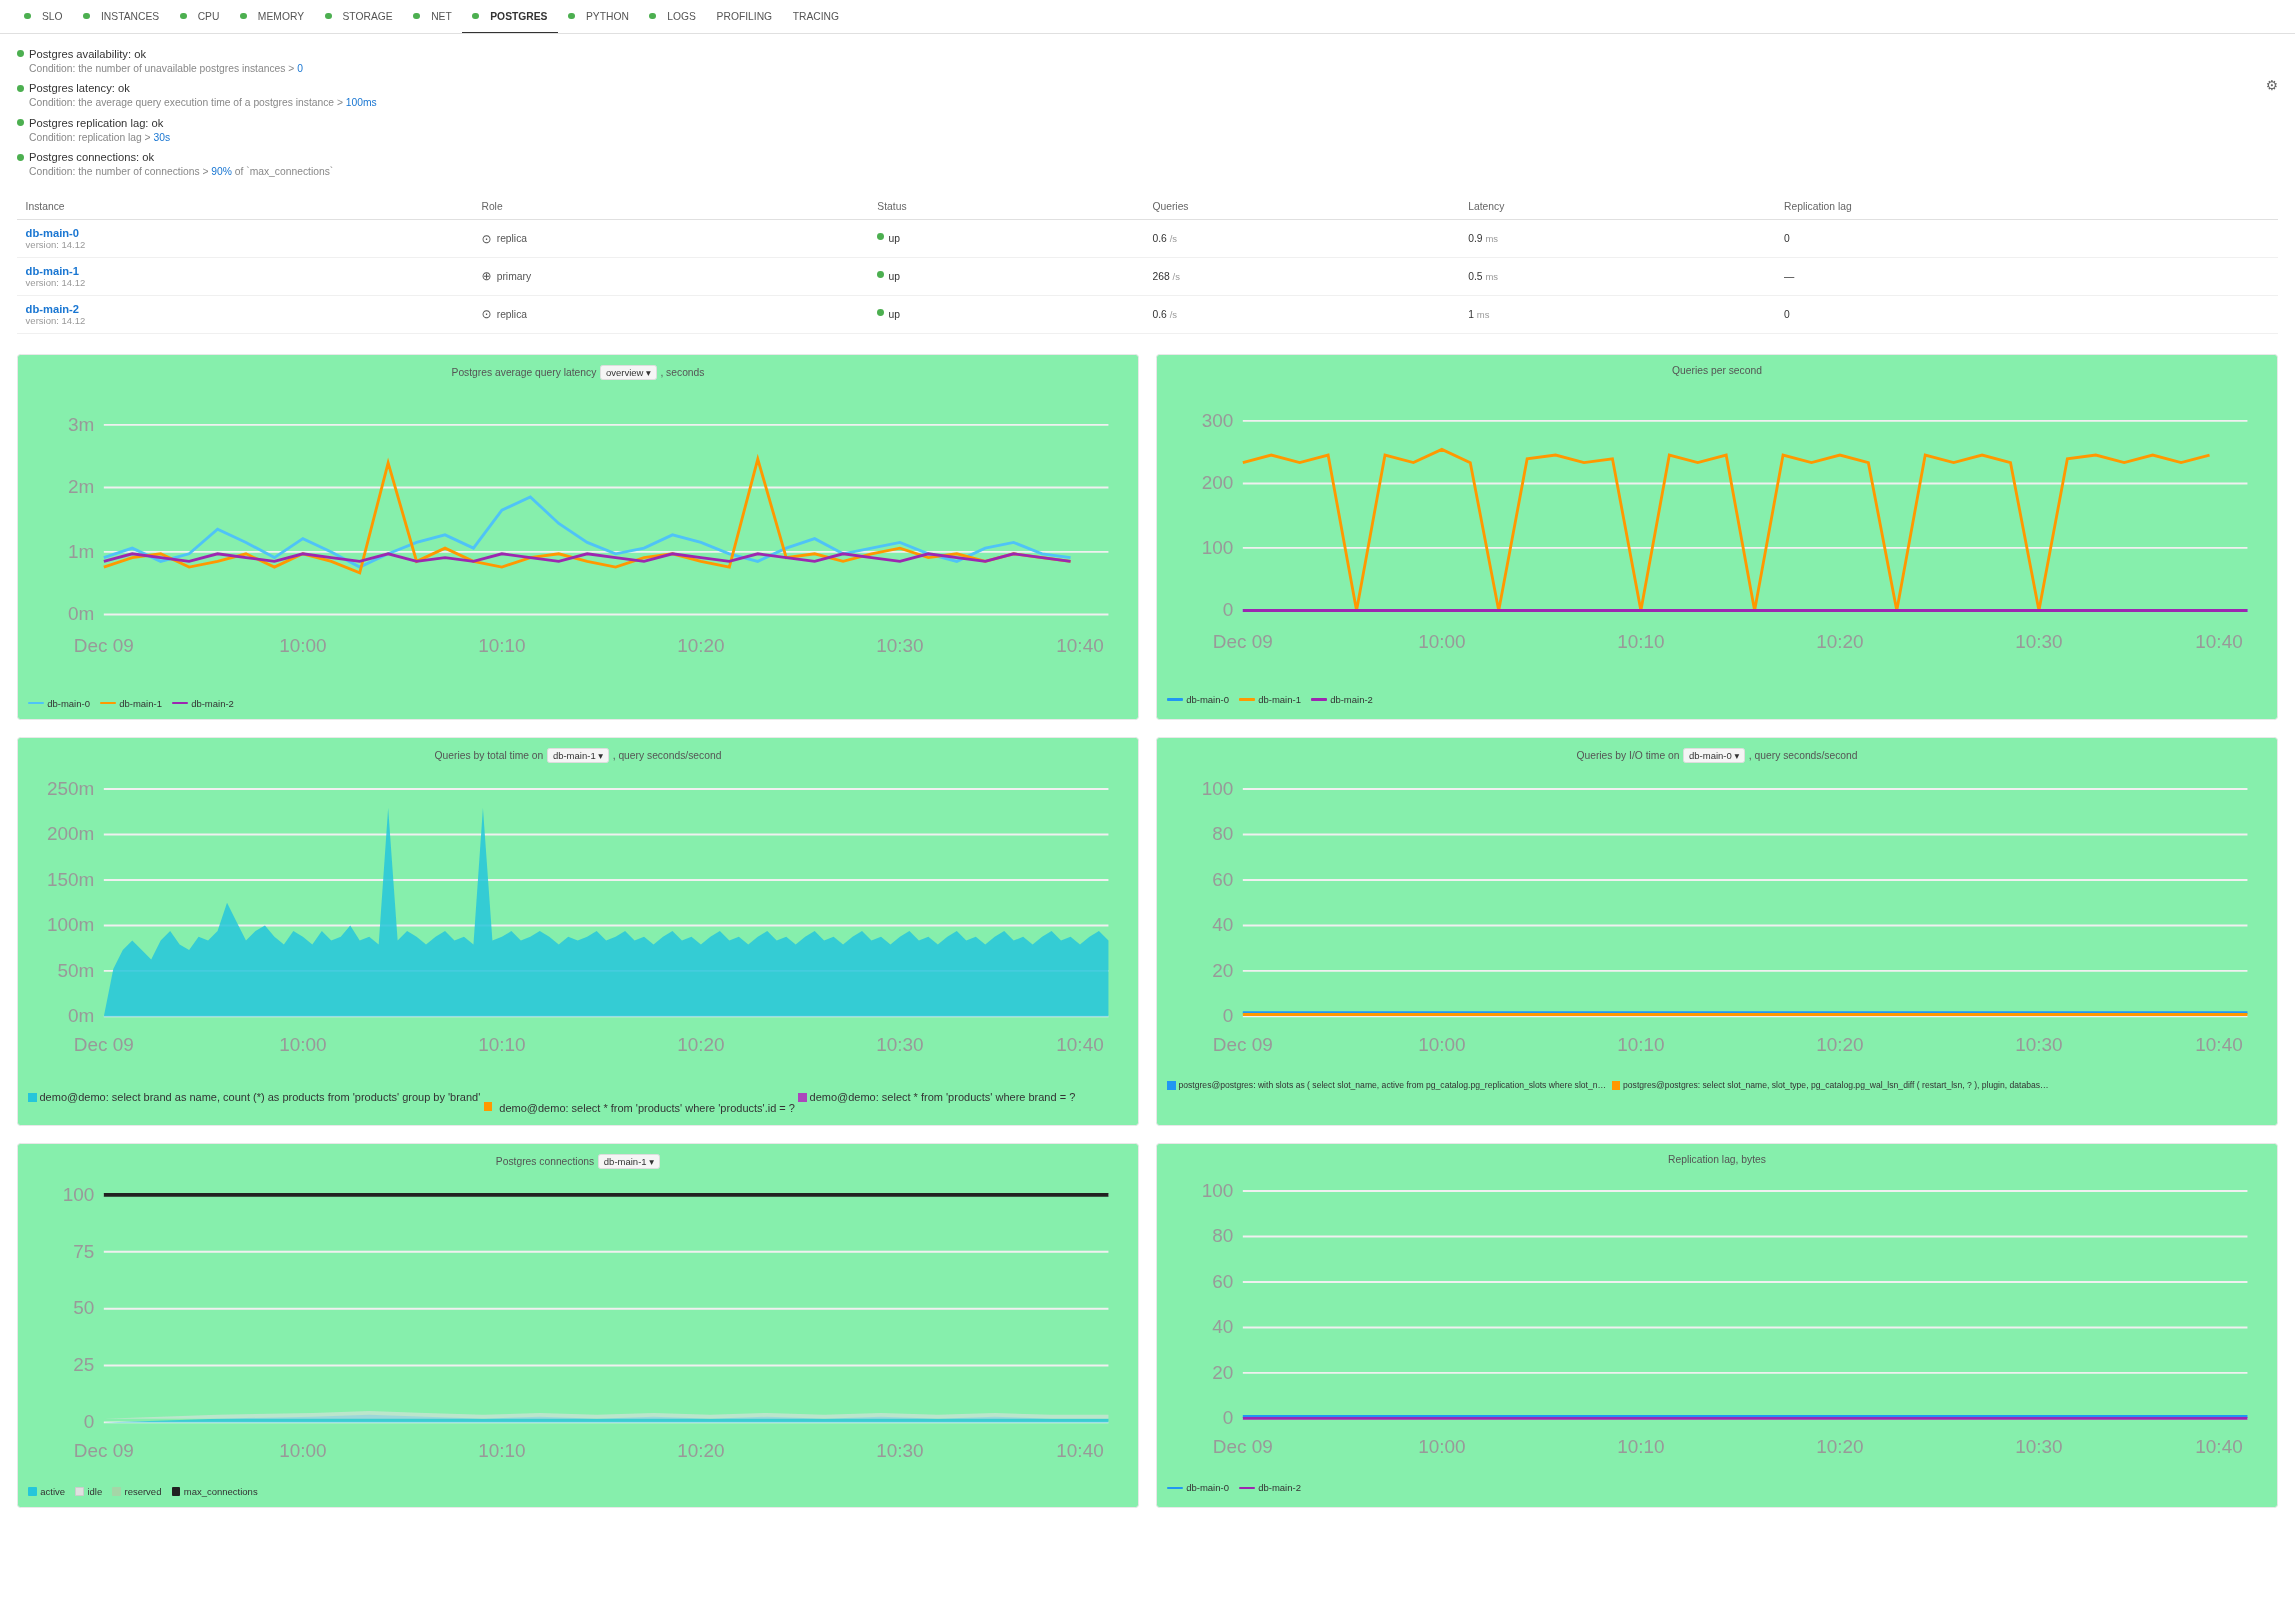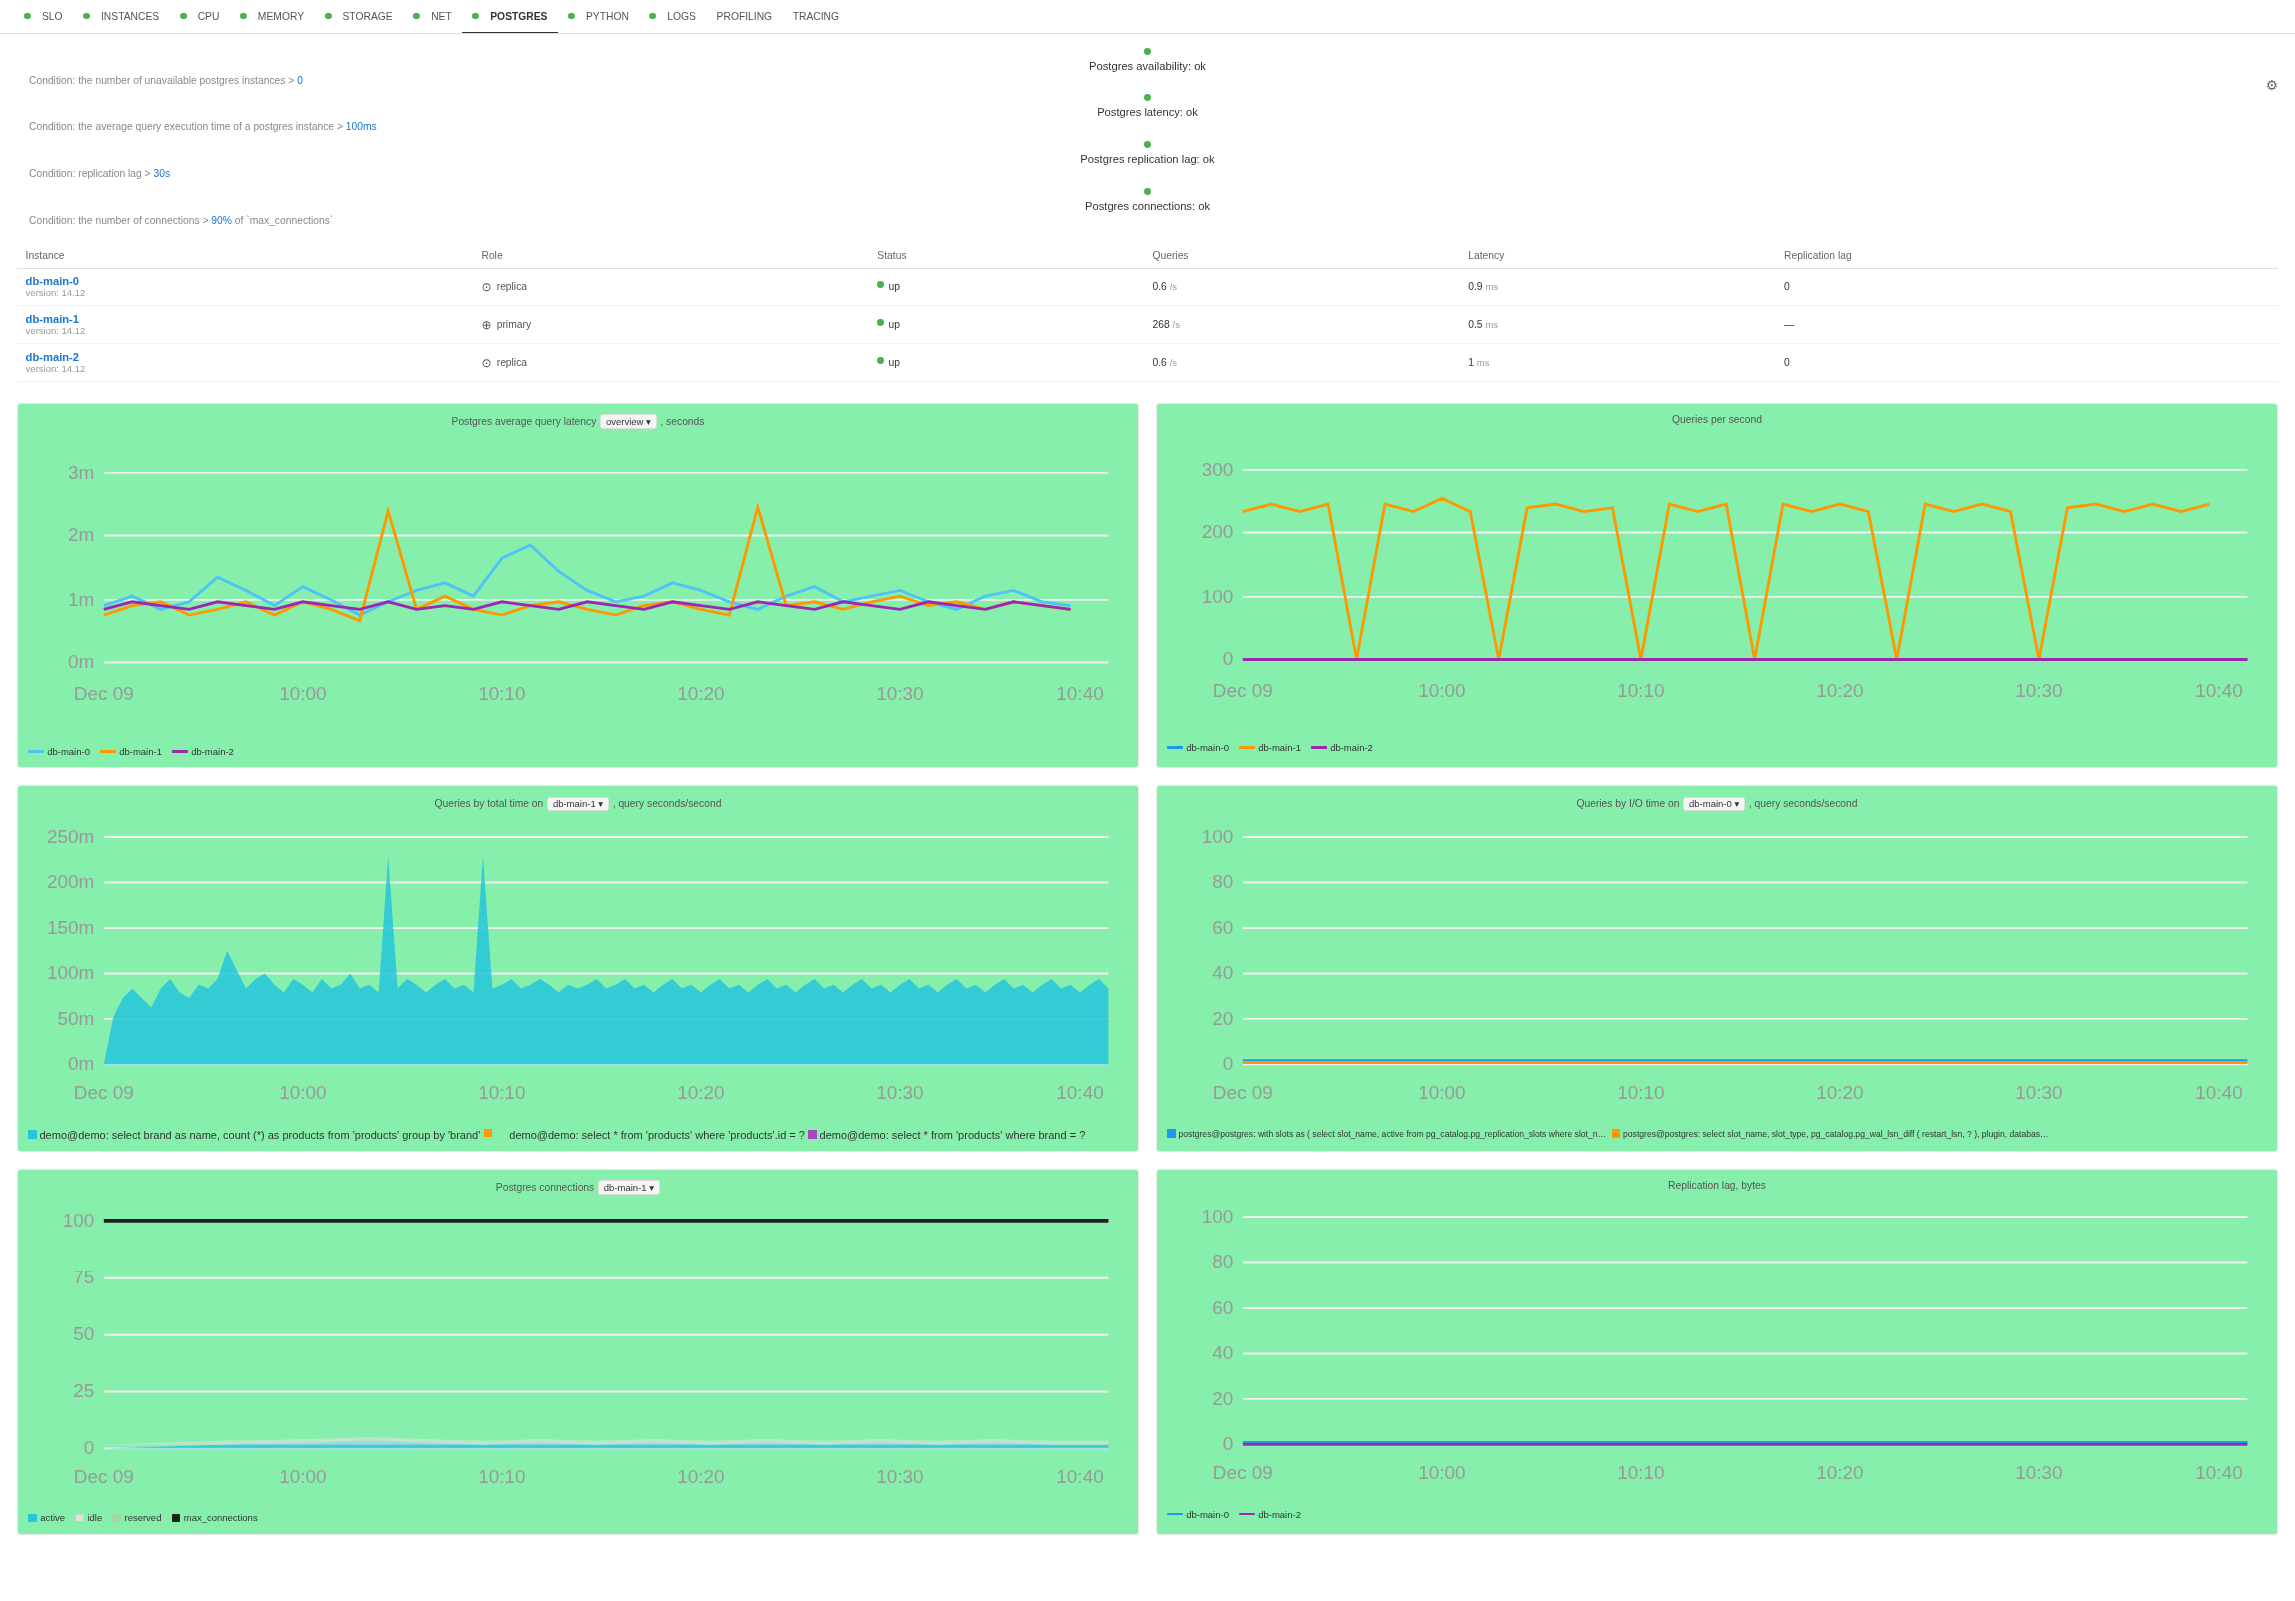--- a/index.html
+++ b/index.html
@@ -11,21 +11,21 @@
     .nav-item.active { color: #333; border-bottom: 1.7px solid #333; font-weight: 600; }
     .dot { width: 6.9px; height: 6.9px; border-radius: 50%; display: inline-block; }
     .dot-green { background: #4caf50; }
 
     
     .main { padding: 13.7px 17px; }
 
     
     .status-section { margin-bottom: 17px; }
     .status-item { margin-bottom: 8.6px; }
-    .status-title { display: flex; align-items: center; gap: 5.2px; font-size: 11.2px; font-weight: 500; flex-direction: column; }
+    .status-title { display: flex; align-items: center; gap: 5.2px; font-size: 11.2px; font-weight: 500; }
     .status-condition { color: #888; font-size: 10.3px; margin-left: 12px; margin-top: 3px; }
     .status-condition a { color: #1976d2; text-decoration: none; }
     .gear-btn { position: absolute; right: 17px; top: 43px; cursor: pointer; color: #666; font-size: 13.7px; }
 
     
     .instance-table { width: 100%; border-collapse: collapse; margin-bottom: 20.6px; font-size: 10.3px; }
     .instance-table th { text-align: left; padding: 6.9px 8.6px; color: #666; font-weight: 500; border-bottom: 0.9px solid #e0e0e0; }
     .instance-table td { padding: 6.9px 8.6px; border-bottom: 0.9px solid #f0f0f0; }
     .instance-name { font-weight: 600; font-size: 11.2px; color: #1976d2; }
     .instance-version { color: #999; font-size: 9.5px; }
@@ -368,21 +368,21 @@
           <text x="555" y="148" class="axis-label" text-anchor="middle">10:40</text>
 
           <polygon fill="#26c6da" opacity="0.85" points="40,130 45,105 50,95 55,90 60,95 65,100 70,90 75,85 80,92 85,95 90,88 95,90 100,85 105,70 110,80 115,90 120,85 125,82 130,88 135,92 140,85 145,88 150,92 155,85 160,90 165,88 170,82 175,90 180,88 185,92 190,20 195,90 200,85 205,88 210,92 215,88 220,85 225,90 230,88 235,92 240,20 245,90 250,88 255,85 260,90 265,88 270,85 275,88 280,92 285,88 290,90 295,88 300,85 305,90 310,88 315,85 320,90 325,88 330,92 335,88 340,85 345,90 350,88 355,92 360,88 365,85 370,90 375,88 380,92 385,88 390,85 395,90 400,88 405,92 410,88 415,85 420,90 425,88 430,92 435,88 440,85 445,90 450,88 455,92 460,88 465,85 470,90 475,88 480,92 485,88 490,85 495,90 500,88 505,92 510,88 515,85 520,90 525,88 530,92 535,88 540,85 545,90 550,88 555,92 560,88 565,85 570,90 570,130"></polygon>
         </svg>
       </div>
       <div style="display:flex; gap:3.4px; margin-top:5.2px; font-size:11px; flex-wrap:wrap;">
         <div style="display:flex;align-items:center;gap:2.6px;">
           <div style="width:8.6px;height:8.6px;background:#26c6da;"></div>
           <span>demo@demo: select brand as name, count (*) as products from 'products' group by 'brand'</span>
         </div>
-        <div style="display:flex;align-items:flex-start;gap:17px;">
+        <div style="display:flex;align-items:flex-start;gap:7px;margin-top:22px;">
           <div style="width:8.6px;height:8.6px;background:#ff9800;"></div>
           <span>demo@demo: select * from 'products' where 'products'.id = ?</span>
         </div>
         <div style="display:flex;align-items:center;gap:2.6px;">
           <div style="width:8.6px;height:8.6px;background:#ab47bc;"></div>
           <span>demo@demo: select * from 'products' where brand = ?</span>
         </div>
       </div>
     </div>
 

